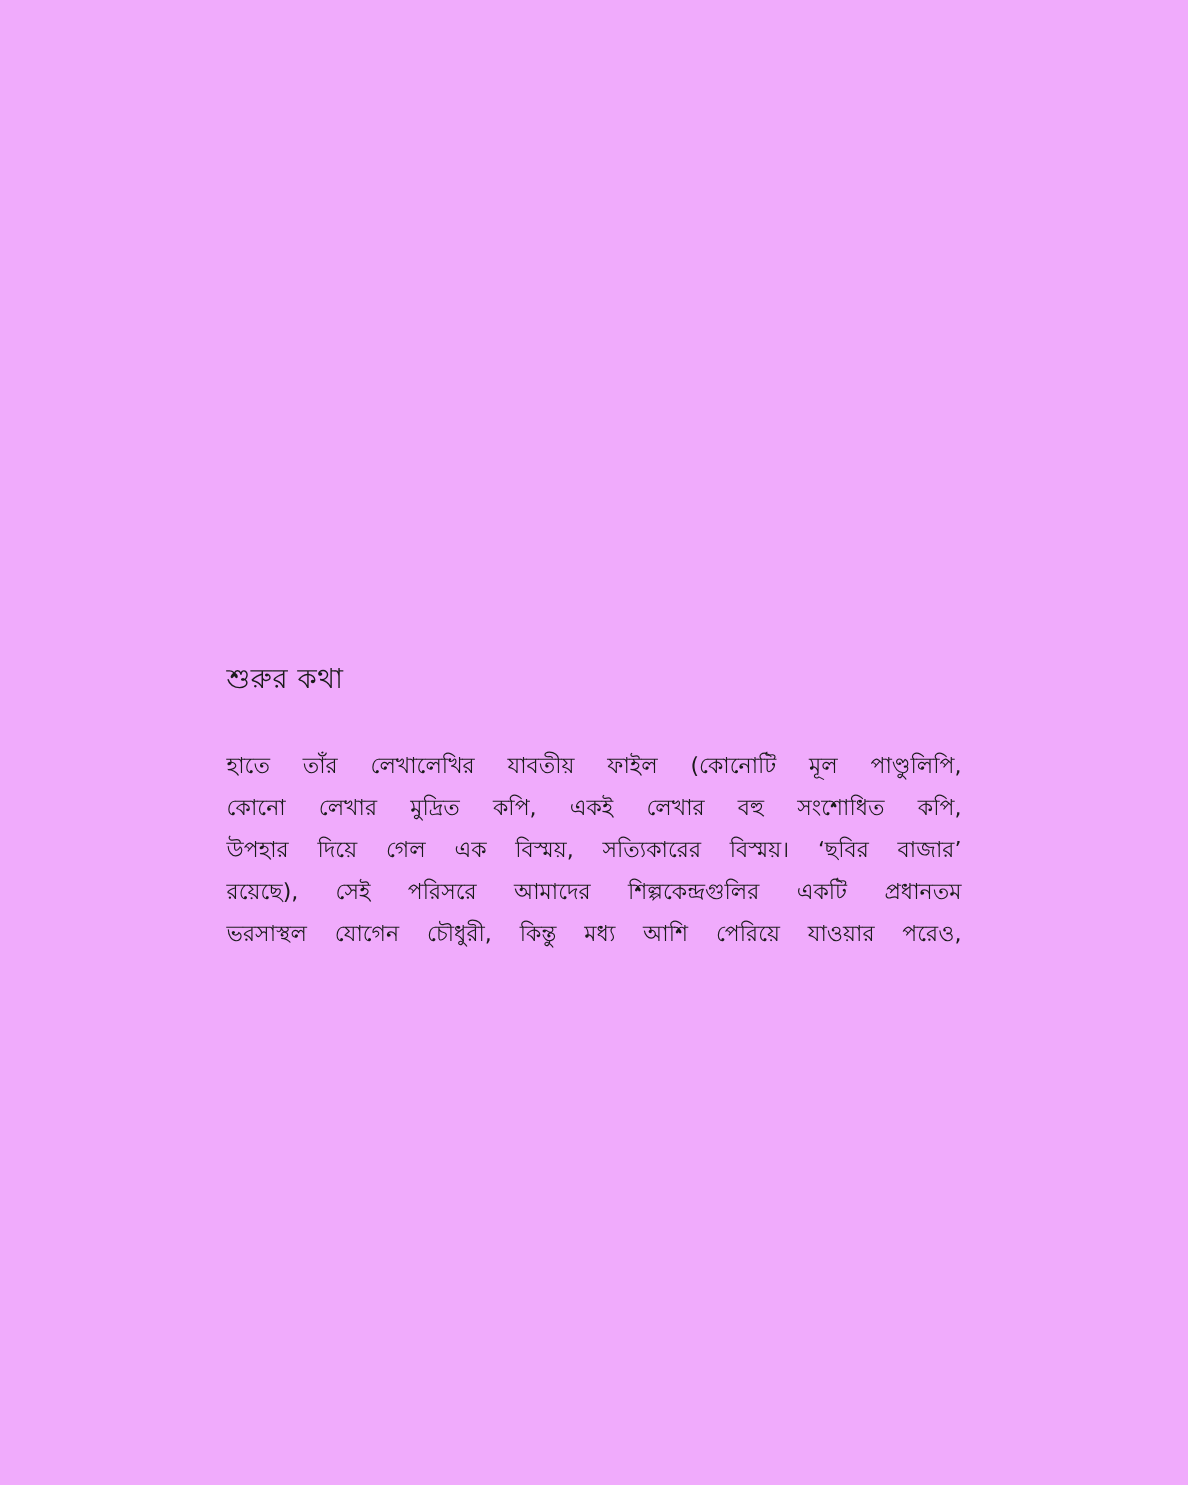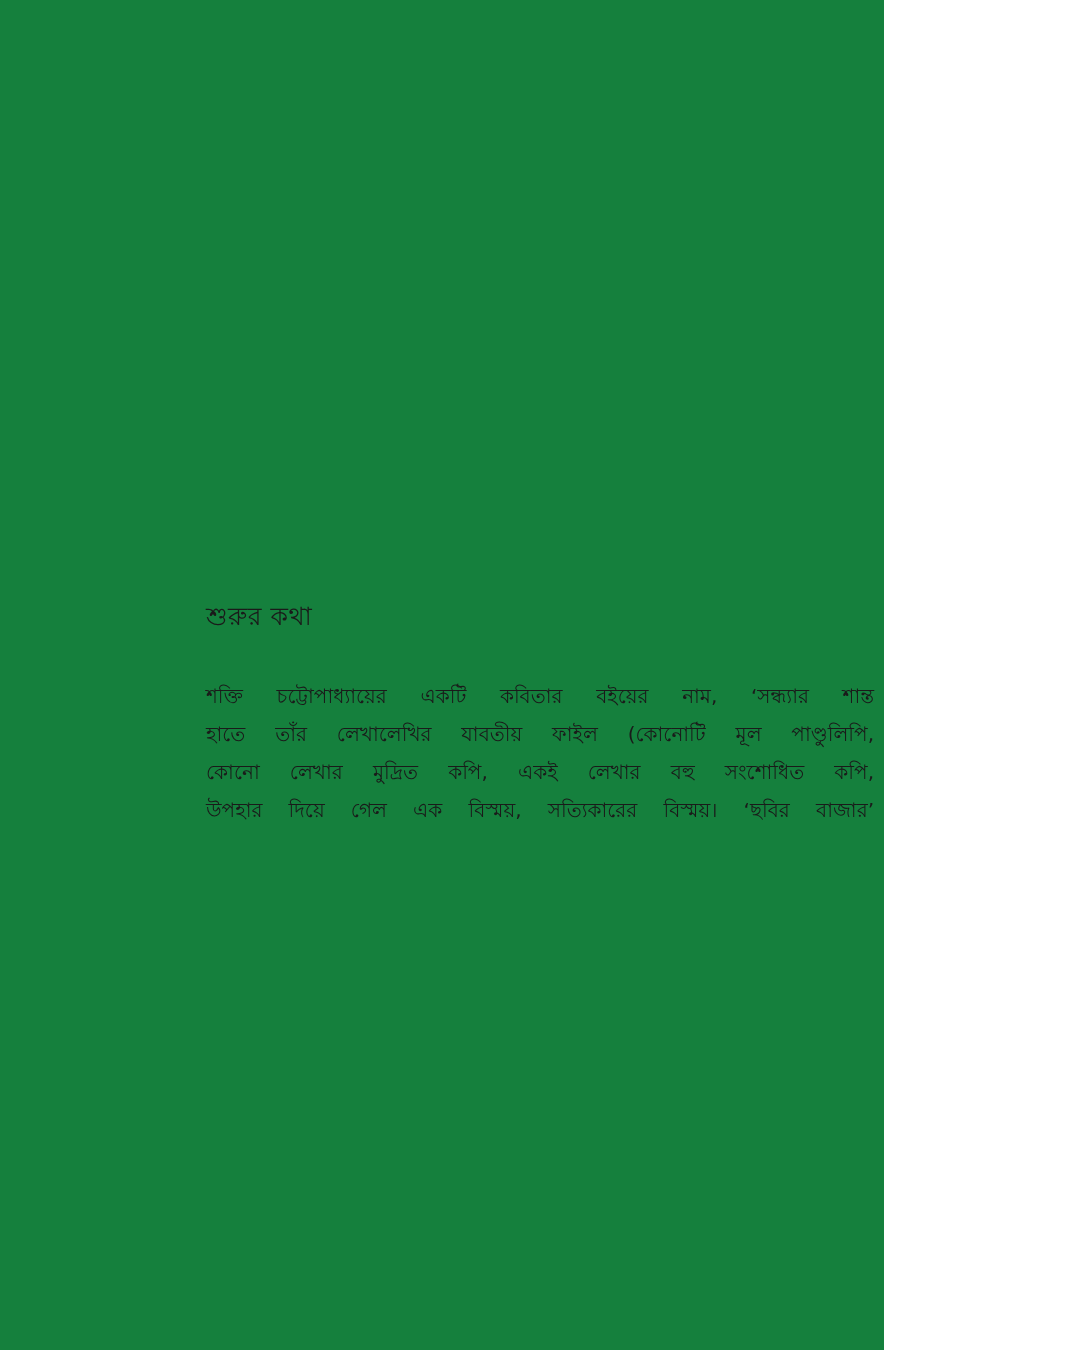--- a/index.html
+++ b/index.html
@@ -11,23 +11,23 @@
       width: 1080px;
       height: 1350px;
       position: relative;
       overflow: hidden;
       color: #1a1a1a;
       font-family: "DejaVu Sans", "Liberation Sans", sans-serif;
     }
     .page {
       position: absolute;
       left: 0; top: 0;
-      width: 884px;
+      width: 1080px;
       height: 1350px;
-      background: #15803d;
+      background: #f0abfc;
     }
     .heading {
       position: absolute;
       left: 206px;
       top: 600px;
       font-size: 25px;
       line-height: 34px;
       color: #1a1a1a;
       letter-spacing: 0.5px;
     }
@@ -51,18 +51,19 @@
       text-align-last: justify;
     }
   </style>
 </head>
 <body>
 
 <div class="page">
   <div class="heading">শুরুর কথা</div>
 
   <div class="body-text">
-    <span class="line">শক্তি চট্টোপাধ্যায়ের একটি কবিতার বইয়ের নাম, ‘সন্ধ্যার শান্ত</span>
     <span class="line">হাতে তাঁর লেখালেখির যাবতীয় ফাইল (কোনোটি মূল পাণ্ডুলিপি,</span>
     <span class="line">কোনো লেখার মুদ্রিত কপি, একই লেখার বহু সংশোধিত কপি,</span>
     <span class="line">উপহার দিয়ে গেল এক বিস্ময়, সত্যিকারের বিস্ময়। ‘ছবির বাজার’</span>
+    <span class="line">রয়েছে), সেই পরিসরে আমাদের শিল্পকেন্দ্রগুলির একটি প্রধানতম</span>
+    <span class="line last">ভরসাস্থল যোগেন চৌধুরী, কিন্তু মধ্য আশি পেরিয়ে যাওয়ার পরেও,</span>
   </div>
 </div>
 
 </body></html>

